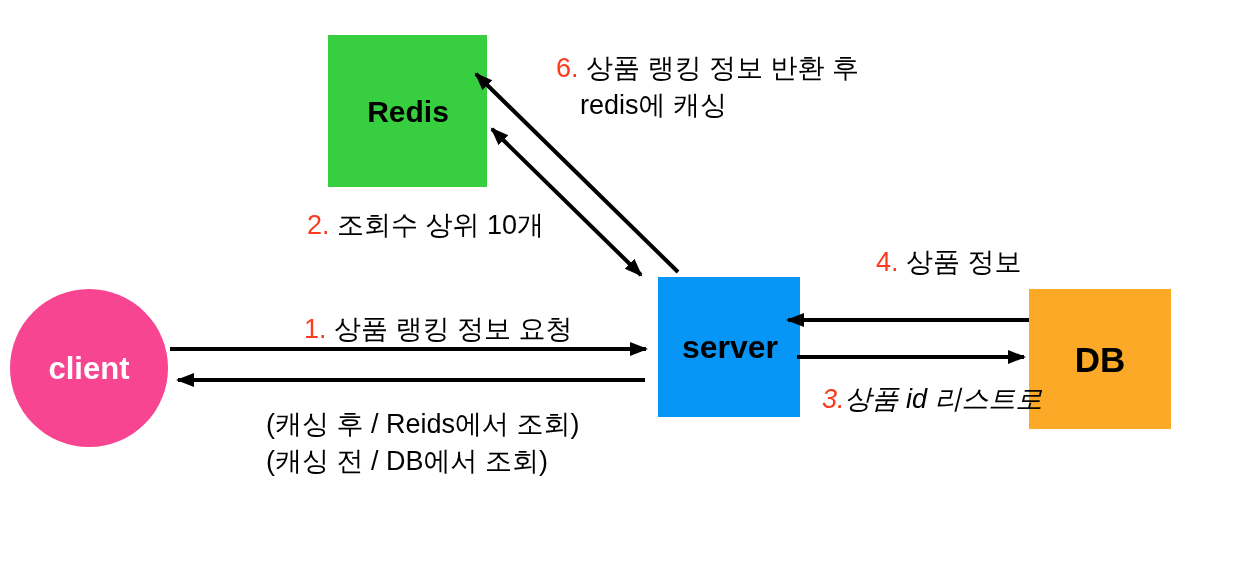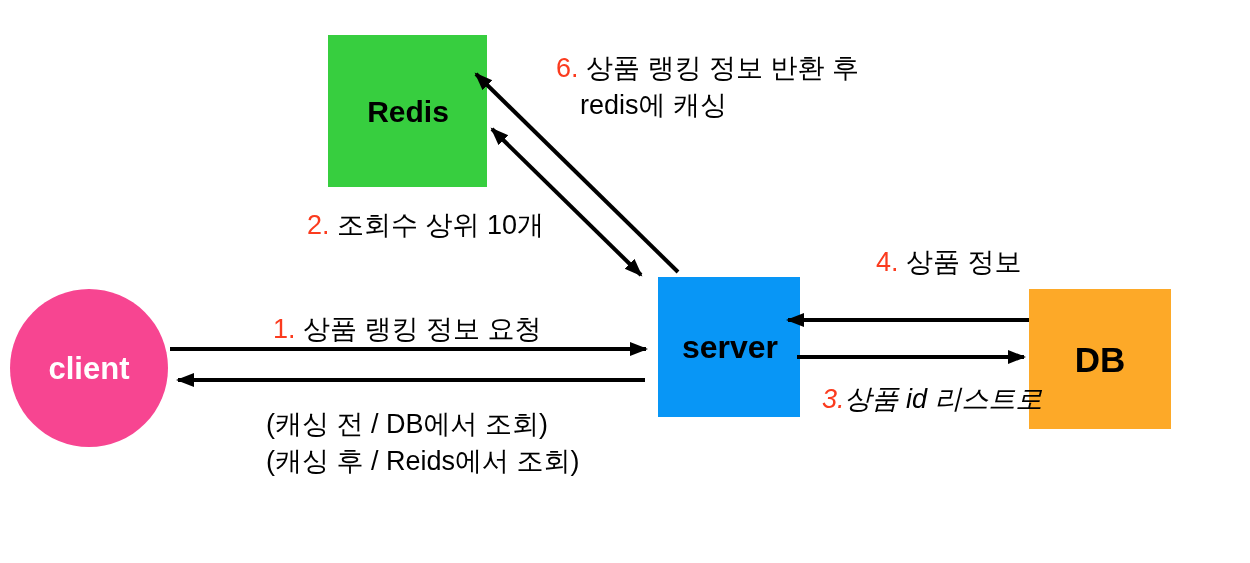--- a/index.html
+++ b/index.html
@@ -63,39 +63,39 @@
     <line x1="1029" y1="320" x2="788" y2="320" stroke="#000000" stroke-width="4" marker-end="url(#ah)"></line>
     <line x1="678" y1="272" x2="476" y2="74" stroke="#000000" stroke-width="4" marker-end="url(#ah)"></line>
     <line x1="641" y1="275" x2="492" y2="129" stroke="#000000" stroke-width="4" marker-start="url(#ahr)" marker-end="url(#ah)"></line>
 
     <text x="408" y="122" font-size="30" text-anchor="middle" fill="#000000">Redis</text>
     <text x="730" y="358" font-size="32" text-anchor="middle" fill="#000000">server</text>
     <text x="1100" y="372" font-size="35" text-anchor="middle" fill="#000000">DB</text>
     <text x="89" y="379" font-size="31" text-anchor="middle" fill="#FFFFFF">client</text>
   </svg>
 
-  <div class="step" style="left:273px; top:311px;">
+  <div class="step" style="left:304px; top:311px;">
     <div class="line"><span class="num num-gap" style="color: rgb(251, 59, 30);">1.</span><span>상품 랭킹 정보 요청</span></div>
   </div>
 
   <div class="step" style="left:307px; top:207px;">
     <div class="line"><span class="num num-gap" style="color: rgb(251, 59, 30);">2.</span><span>조회수 상위 10개</span></div>
   </div>
 
   <div class="step" style="left:822px; top:381px;font-style:italic;">
     <div class="line"><span class="num" style="color: rgb(251, 59, 30);">3.</span><span>상품 id 리스트로</span></div>
   </div>
 
   <div class="step" style="left:832px; top:244px;margin-left:44px;">
     <div class="line"><span class="num num-gap" style="color: rgb(251, 59, 30);">4.</span><span>상품 정보</span></div>
   </div>
 
   <div class="step" style="left:266px; top:406px;">
+    <div class="line">(캐싱 후 / Reids에서 조회)</div>
     <div class="line">(캐싱 전 / DB에서 조회)</div>
-    <div class="line">(캐싱 후 / Reids에서 조회)</div>
   </div>
 
   <div class="step" style="left:556px; top:50px;">
     <div class="line"><span class="num num-gap" style="color: rgb(251, 59, 30);">6.</span><span>상품 랭킹 정보 반환 후</span></div>
     <div class="line indent2">redis에 캐싱</div>
   </div>
 
 </div>
 
 </body></html>

